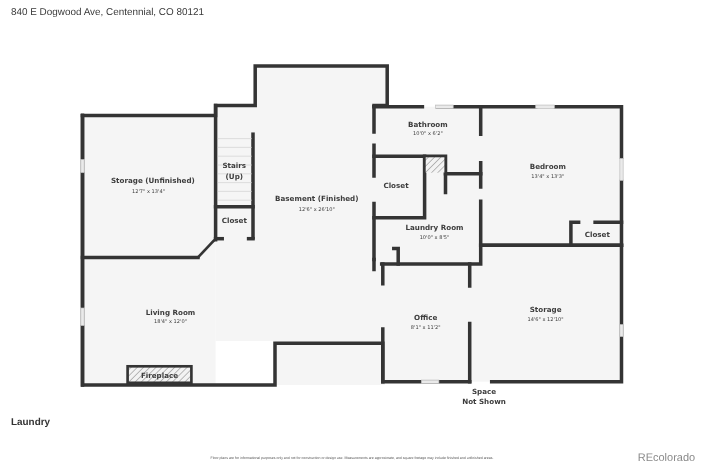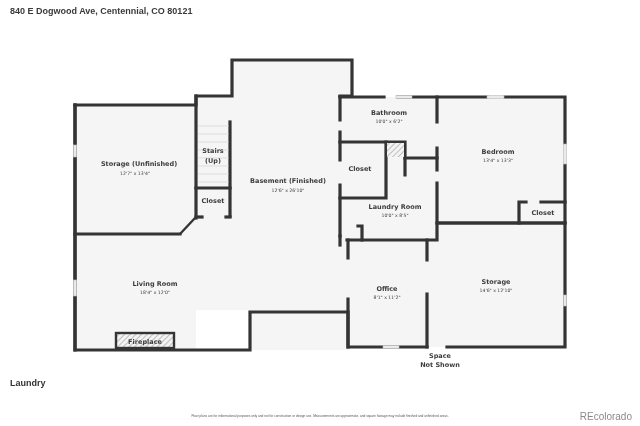--- a/index.html
+++ b/index.html
@@ -1,17 +1,17 @@
 <!DOCTYPE html>
 <html><head>
 <meta charset="utf-8">
 <style>
   html, body { margin: 0; padding: 0; background: #ffffff; }
   body { width: 640px; height: 426px; position: relative; overflow: hidden; font-family: "Liberation Sans", "DejaVu Sans", sans-serif; }
-  .address { position: absolute; left: 10px; top: 6px; font-size: 9px; font-weight: bold; color: #3a3a3a; }
+  .address { position: absolute; left: 10px; top: 6px; font-size: 9px; font-weight: normal; color: #3a3a3a; }
   .plan { position: absolute; left: 0; top: 0; width: 640px; height: 426px; }
   .floor-label { position: absolute; left: 10px; top: 378px; font-size: 9px; font-weight: bold; color: #333; }
   .disclaimer { position: absolute; left: 0; width: 640px; top: 414px; text-align: center; font-size: 3.2px; color: #555; }
   .brand { position: absolute; right: 8px; top: 411px; font-size: 10px; color: #8a8a8a; }
   .rname { font-family: "DejaVu Sans", sans-serif; font-size: 6.5px; fill: #3d3d3d; font-weight: bold; }
   .rdim { font-family: "DejaVu Sans", sans-serif; font-size: 4.6px; fill: #3d3d3d; }
   .wall { stroke: #343434; stroke-width: 3.2; fill: none; stroke-linecap: square; }
   .thin { stroke: #343434; stroke-width: 2.4; fill: none; }
   .win { fill: #eaeaea; stroke: #bbbbbb; stroke-width: 0.6; }
 </style>

